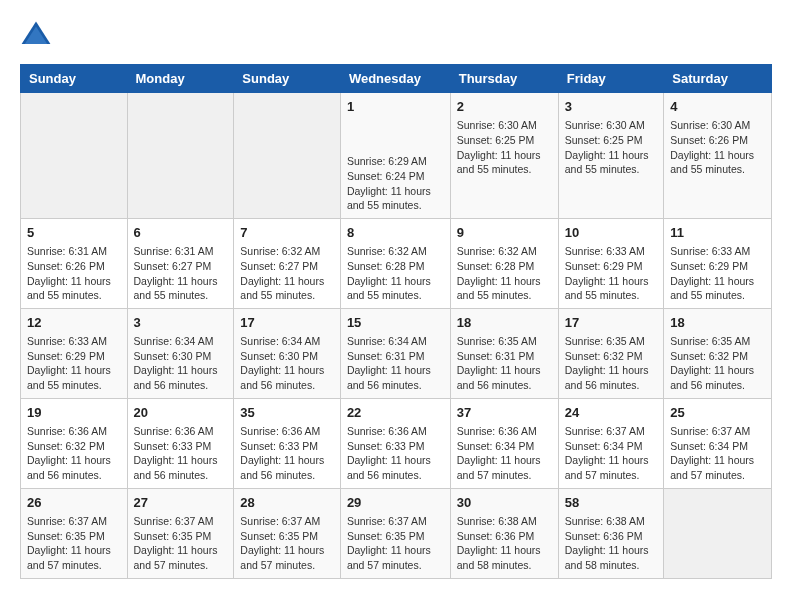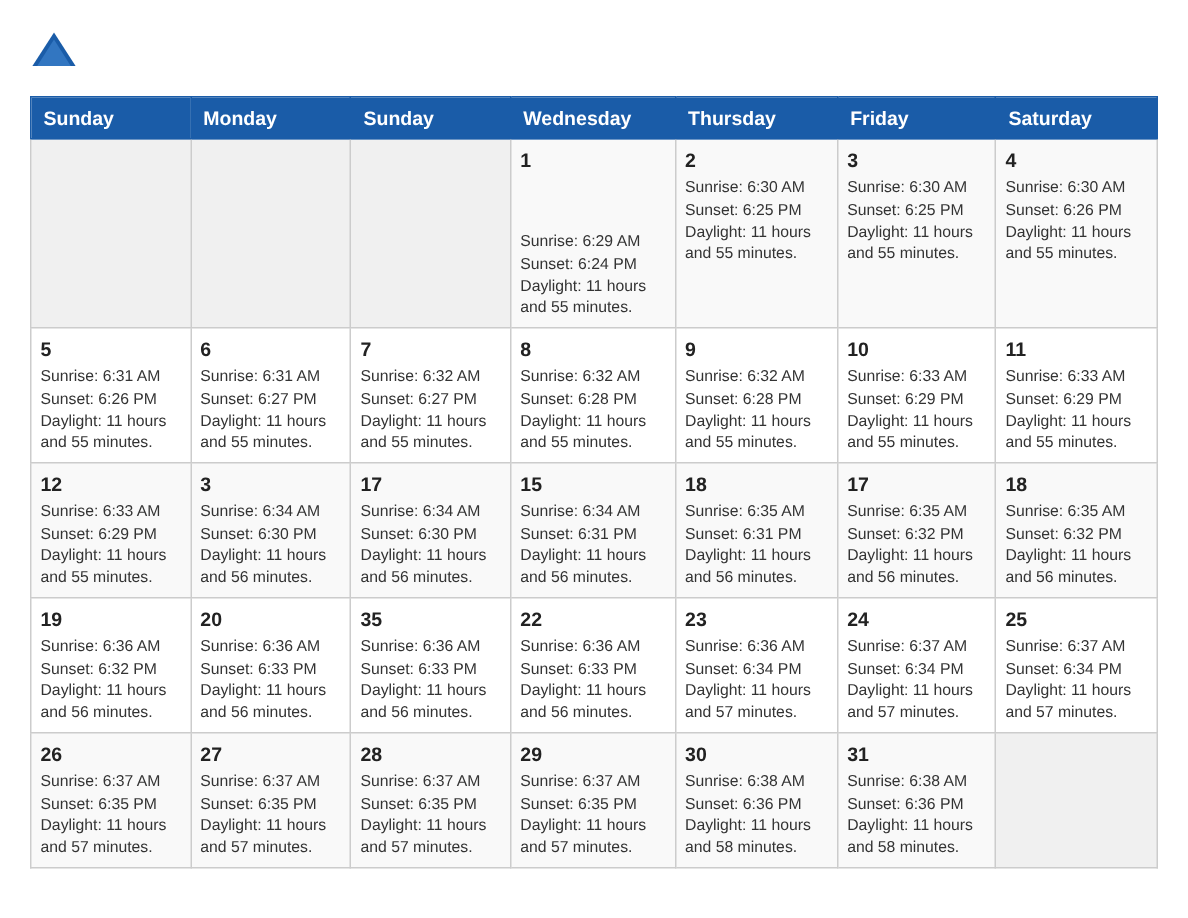--- a/index.html
+++ b/index.html
@@ -288,21 +288,21 @@
 and 56 minutes.</div>
         </td>
         <td>
           <span class="day-num">22</span>
           <div class="day-info" style="white-space: pre-line;">Sunrise: 6:36 AM
 Sunset: 6:33 PM
 Daylight: 11 hours
 and 56 minutes.</div>
         </td>
         <td>
-          <span class="day-num">23</span>
+          <span class="day-num">37</span>
           <div class="day-info" style="white-space: pre-line;">Sunrise: 6:36 AM
 Sunset: 6:34 PM
 Daylight: 11 hours
 and 57 minutes.</div>
         </td>
         <td>
           <span class="day-num">24</span>
           <div class="day-info" style="white-space: pre-line;">Sunrise: 6:37 AM
 Sunset: 6:34 PM
 Daylight: 11 hours
@@ -346,21 +346,21 @@
 and 57 minutes.</div>
         </td>
         <td>
           <span class="day-num">30</span>
           <div class="day-info" style="white-space: pre-line;">Sunrise: 6:38 AM
 Sunset: 6:36 PM
 Daylight: 11 hours
 and 58 minutes.</div>
         </td>
         <td>
-          <span class="day-num">31</span>
+          <span class="day-num">58</span>
           <div class="day-info" style="white-space: pre-line;">Sunrise: 6:38 AM
 Sunset: 6:36 PM
 Daylight: 11 hours
 and 58 minutes.</div>
         </td>
         <td class="empty-cell"></td>
       </tr>
     </tbody>
 </table>
 

